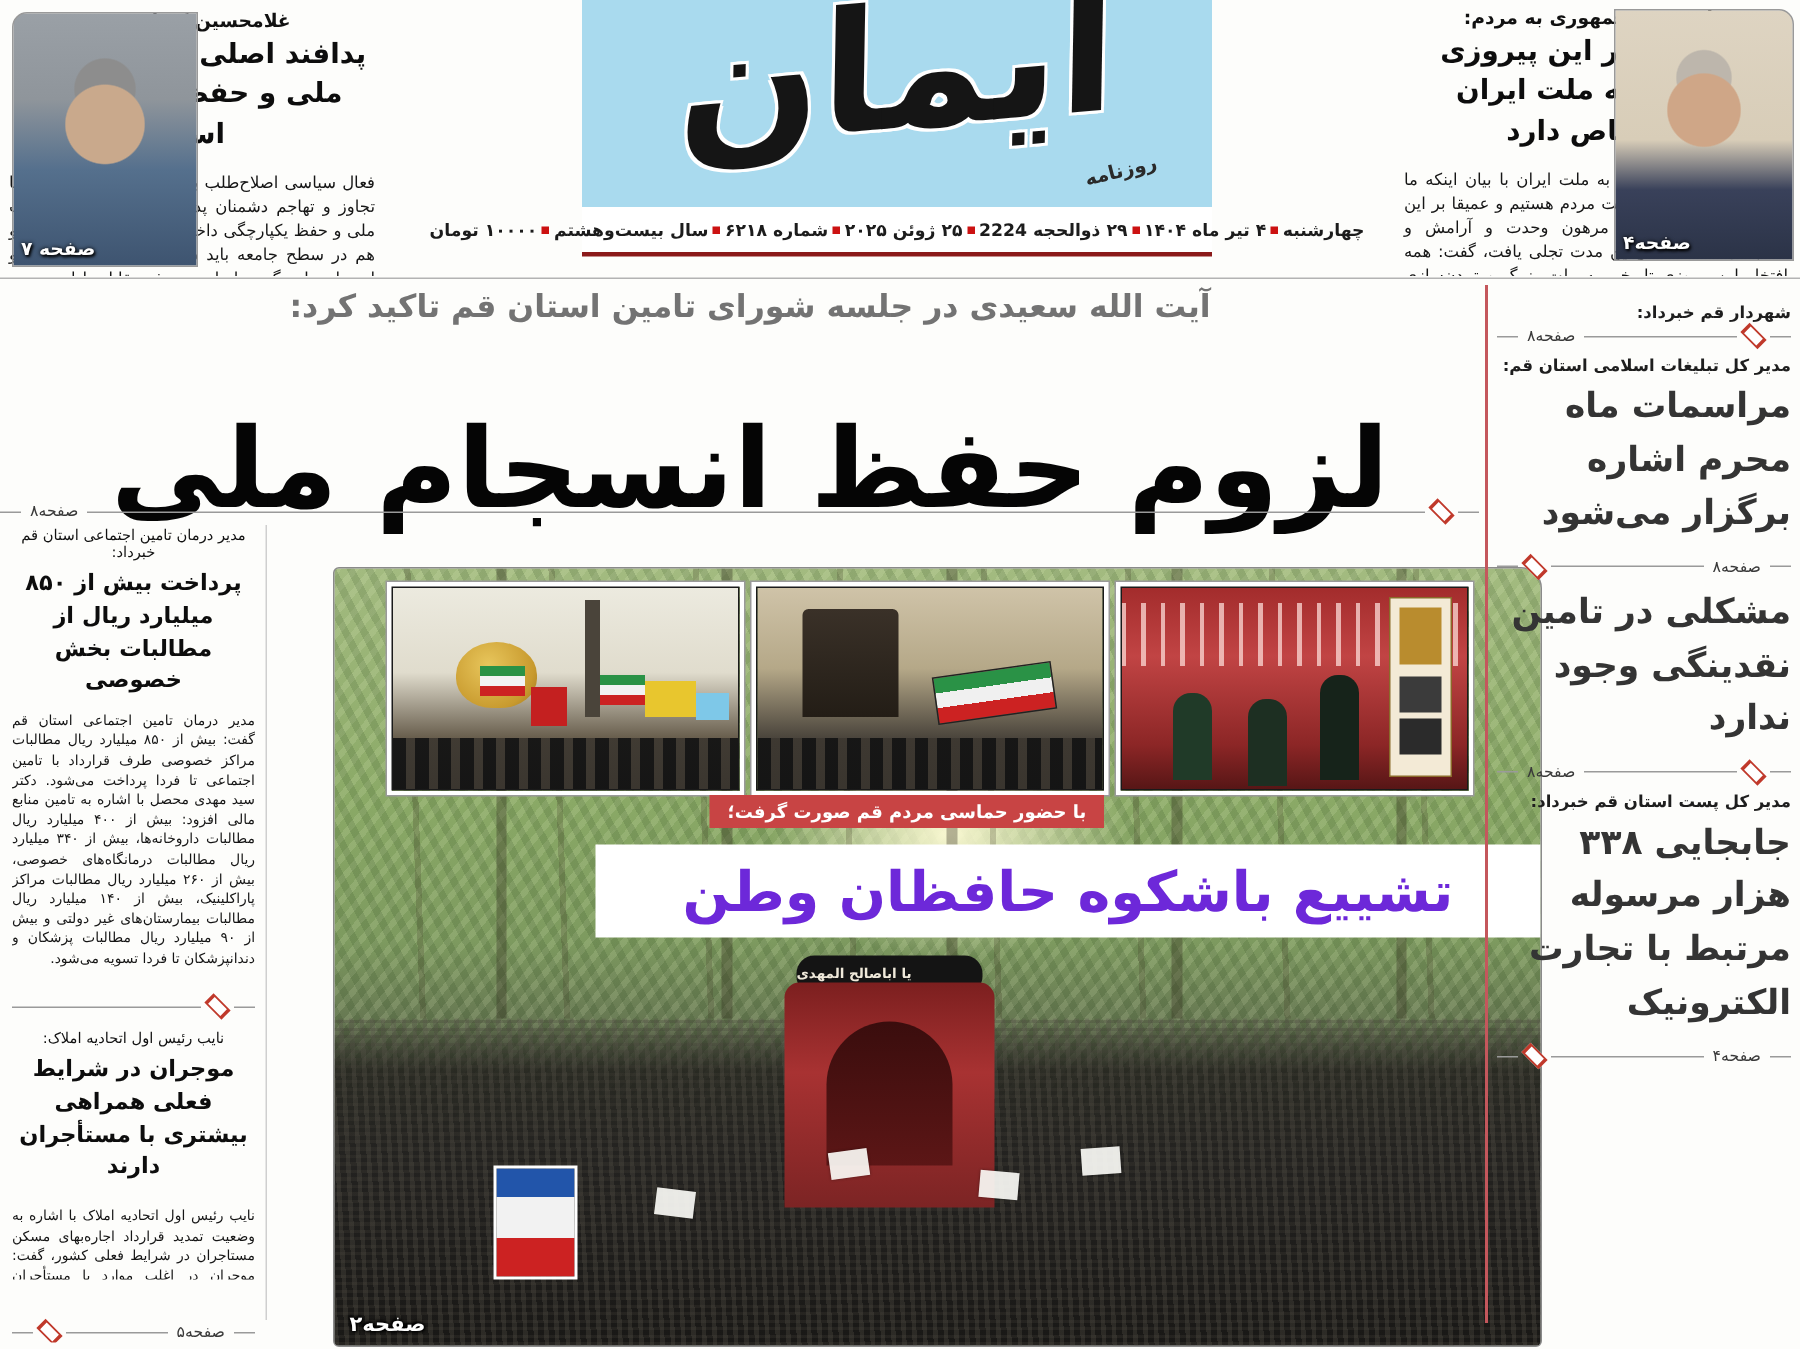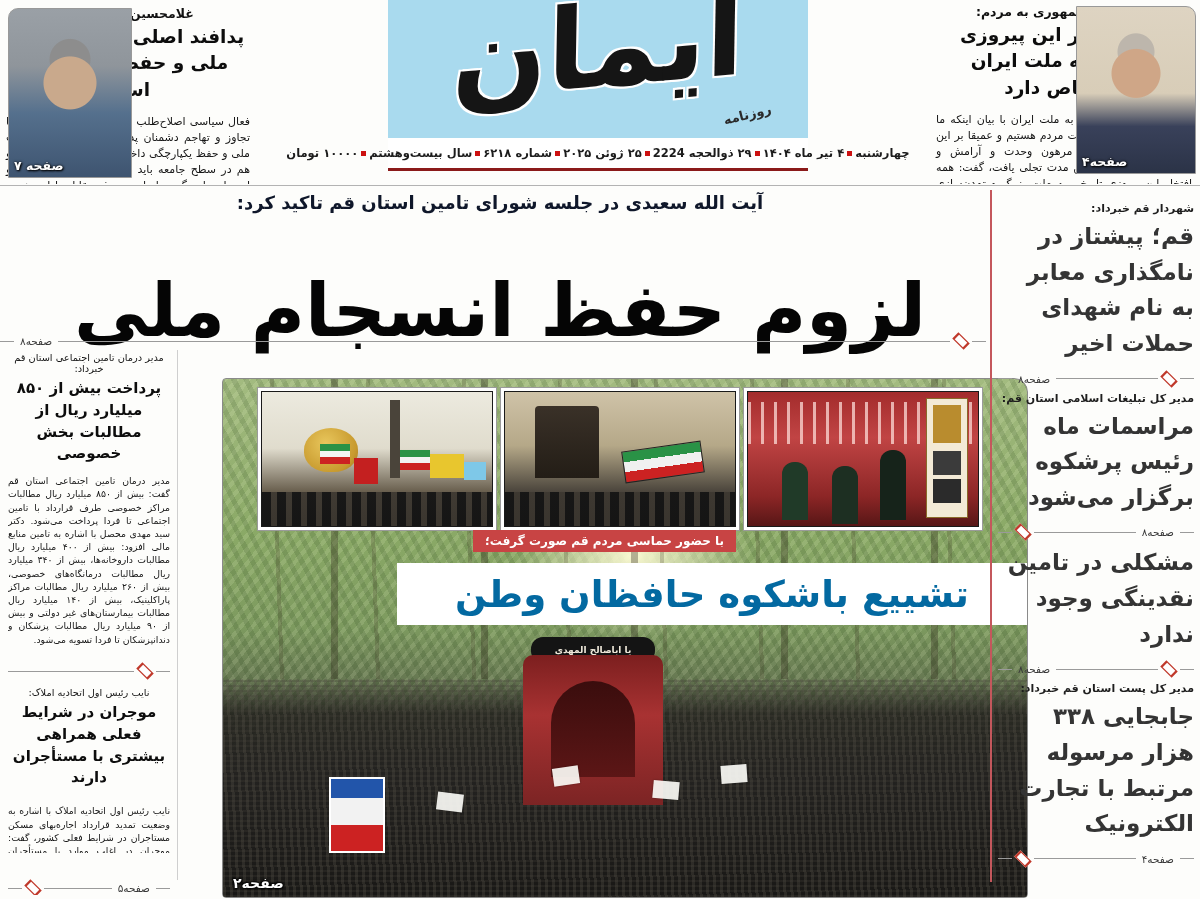--- a/index.html
+++ b/index.html
@@ -40,21 +40,21 @@
     transform:rotate(-5deg) skewX(-6deg);
     text-shadow:2px 2px 0 #fff,-2px -2px 0 #fff,2px -2px 0 #fff,-2px 2px 0 #fff;}
   .logo-small{position:absolute;right:36px;bottom:16px;font-size:13px;font-weight:bold;color:#2a2a2a;transform:rotate(-14deg);}
   .dateline{position:absolute;left:388px;top:138px;width:420px;height:30px;background:#fff;
     border-bottom:3px solid #8b1a1a;display:flex;align-items:center;justify-content:center;direction:rtl;
     font-size:11.5px;font-weight:bold;color:#1c1c1c;white-space:nowrap;}
   .dateline .sq{display:inline-block;width:5px;height:5px;background:#cc1111;margin:0 3px;flex:0 0 auto;}
   .hr1{position:absolute;top:185px;left:0;width:1200px;height:1px;background:#b3b3b3;}
   
   .lead{position:absolute;left:50px;top:192px;width:900px;text-align:center;}
-  .lead-kicker{font-size:18px;font-weight:bold;color:#0f172a;margin-bottom:2px;}
+  .lead-kicker{font-size:21px;font-weight:bold;color:#737373;margin-bottom:2px;}
   .lead-head{font-size:74px;font-weight:bold;color:#050505;line-height:1.28;letter-spacing:-1px;}
   
   .marker{display:flex;align-items:center;direction:ltr;height:14px;}
   .marker .ln{flex:1 1 auto;height:1px;background:#9a9a9a;}
   .marker .lns{flex:0 0 14px;height:1px;background:#9a9a9a;}
   .marker .lbl{font-size:10.5px;color:#3a3a3a;padding:0 6px;white-space:nowrap;flex:0 0 auto;}
   .marker .dmd{flex:0 0 auto;width:10px;height:10px;border:2px solid #c0392b;background:#fff;
     transform:rotate(45deg) scale(1.15,.62);margin:0 4px;}
   .lead-marker{position:absolute;left:0;top:334px;width:986px;}
   
@@ -107,27 +107,27 @@
   .banner-portraits{position:absolute;right:10px;top:6px;width:40px;height:118px;background:#f3ead6;border:1px solid #8a6a2a;}
   .banner-portraits .p1,.banner-portraits .p2{position:absolute;left:6px;width:28px;height:24px;background:#3b3b3b;}
   .banner-portraits .p1{top:52px;}  .banner-portraits .p2{top:80px;background:#2b2b2b;}
   .banner-portraits .g{position:absolute;left:6px;top:6px;width:28px;height:38px;background:#b98c2e;}
   .fig{position:absolute;bottom:6px;width:26px;height:58px;border-radius:12px 12px 0 0;background:#203a28;}
   .fig.f2{background:#1d2f22;} .fig.f3{background:#16231a;}
   .badge{position:absolute;left:250px;top:151px;background:#c84444;color:#fff;
     font-size:12px;font-weight:bold;padding:4px 12px;white-space:nowrap;}
   .band{position:absolute;left:174px;right:0;top:184px;height:62px;background:#fff;
     display:flex;align-items:center;justify-content:center;}
-  .band-head{font-size:37px;font-weight:bold;color:#0369a1;white-space:nowrap;}
+  .band-head{font-size:37px;font-weight:bold;color:#6d28d9;white-space:nowrap;}
   .tent{position:absolute;left:300px;top:276px;width:140px;height:150px;border-radius:10px 10px 0 0;
     background:linear-gradient(180deg,#7c1f1f 0%,#a83232 40%,#7c2424 100%);}
   .tent .arch{position:absolute;left:28px;top:26px;width:84px;height:96px;border-radius:42px 42px 0 0;
     background:linear-gradient(180deg,#3a0d0d,#5c1616);}
   .tent-banner{position:absolute;left:308px;top:258px;width:124px;height:26px;background:#141414;border-radius:12px;
-    color:#efe9da;font-size:9px;font-weight:bold;text-align:center;line-height:26px;white-space:nowrap;overflow:hidden;}
+    color:#efe9da;font-size:9px;font-weight:bold;text-align:left;line-height:26px;white-space:nowrap;overflow:hidden;}
   .paper{position:absolute;width:26px;height:18px;background:rgba(250,250,245,.92);box-shadow:0 0 2px rgba(0,0,0,.4);}
   .placard{position:absolute;left:106px;top:398px;width:52px;height:72px;border:2px solid #fff;
     background:linear-gradient(180deg,#2255aa 0 26%,#f2f2f2 26% 64%,#cc2222 64%);}
   .mp-cap{position:absolute;left:10px;bottom:6px;color:#fff;font-size:14px;font-weight:bold;
     text-shadow:0 0 3px #000,1px 1px 2px #000,-1px -1px 2px #000;}
   
   .vline-red{position:absolute;left:990px;top:190px;width:2px;height:692px;background:#c4575c;}
   .sidebar{position:absolute;left:998px;top:196px;width:196px;}
   .sb-item{margin-bottom:4px;}
   .sb-kicker{font-size:11px;font-weight:bold;color:#1e1e1e;text-align:right;margin:6px 0 2px;}
@@ -270,33 +270,32 @@
   <div class="placard"></div>
 
   <figcaption class="mp-cap">صفحه۲</figcaption>
 </figure>
 
 <div class="vline-red"></div>
 <aside class="sidebar">
 
   <div class="sb-item">
     <div class="sb-kicker">شهردار قم خبرداد:</div>
-    <h3 class="sb-head">قم؛ پیشتاز در نامگذاری معابر به نام شهدای حملات اخیر</h3>
     <div class="marker">
       <span class="lns"></span>
       <span class="lbl">صفحه۸</span>
       <span class="ln"></span>
       <span class="dmd"></span>
       <span class="lns"></span>
     </div>
   </div>
 
   <div class="sb-item">
     <div class="sb-kicker">مدیر کل تبلیغات اسلامی استان قم:</div>
-    <h3 class="sb-head">مراسمات ماه رئیس پرشکوه برگزار می‌شود</h3>
+    <h3 class="sb-head">مراسمات ماه محرم اشاره برگزار می‌شود</h3>
     <div class="marker">
       <span class="lns"></span>
       <span class="dmd"></span>
       <span class="ln"></span>
       <span class="lbl">صفحه۸</span>
       <span class="lns"></span>
     </div>
   </div>
 
   <div class="sb-item">

